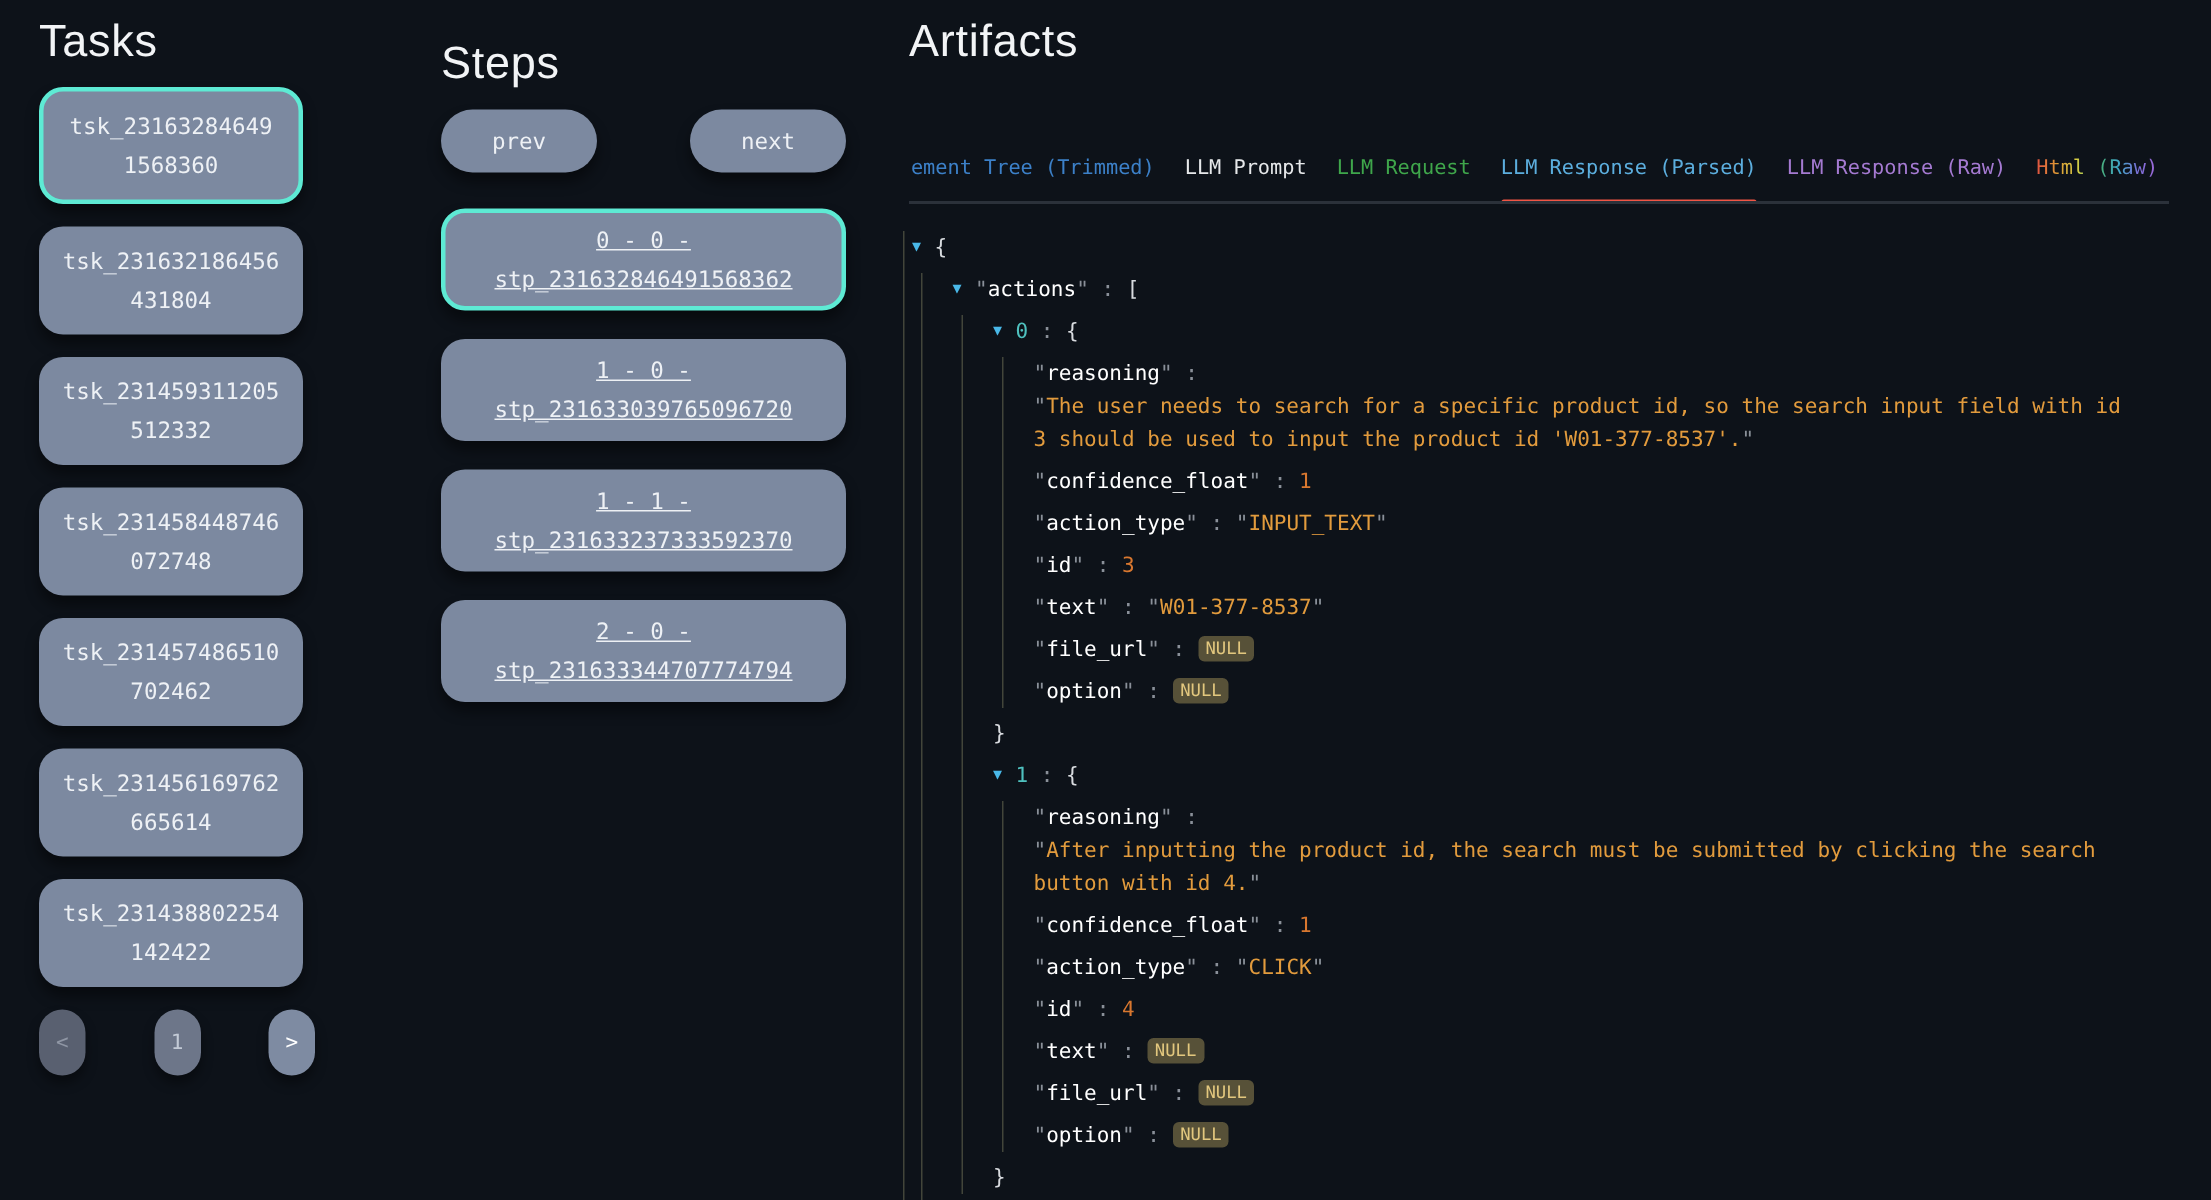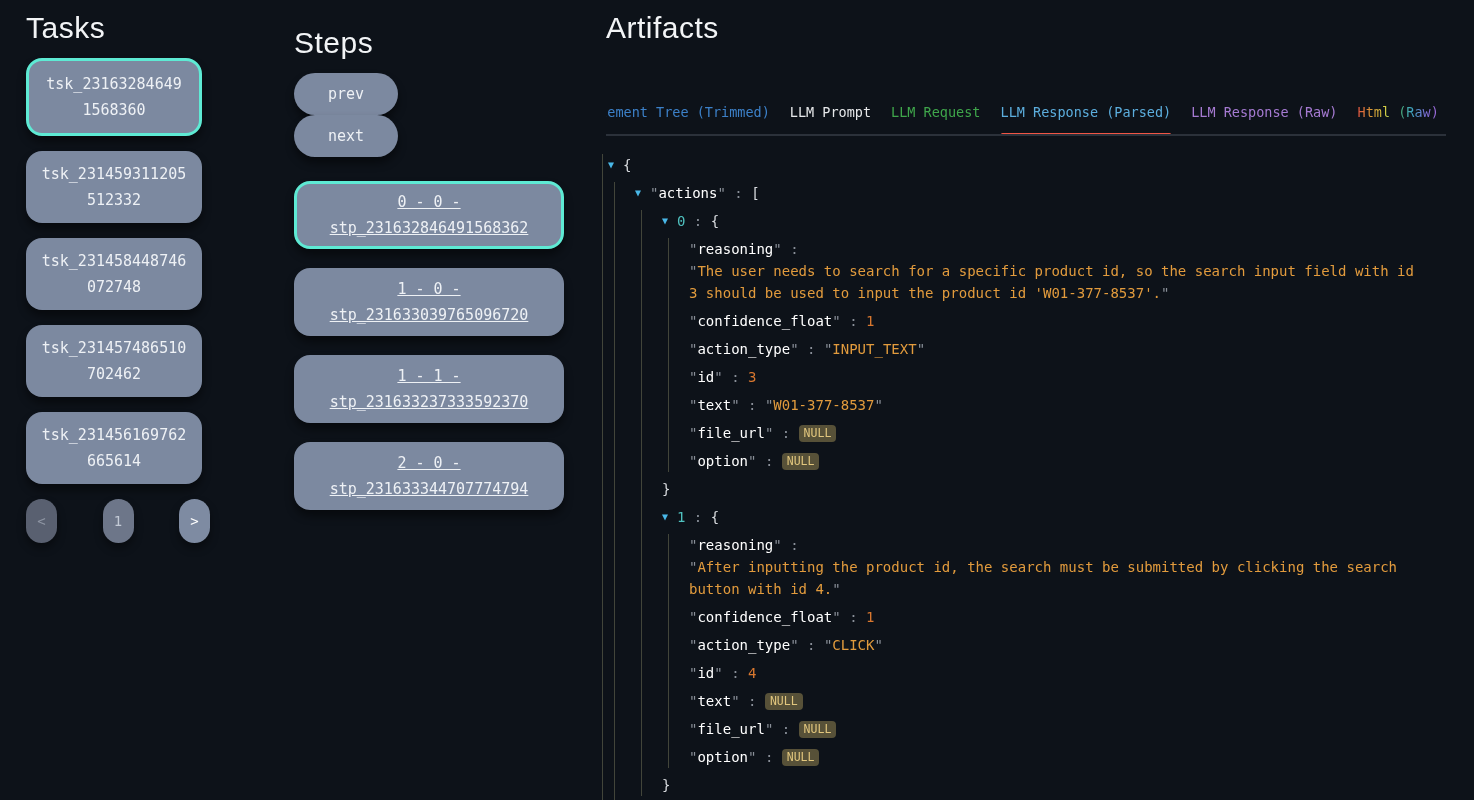--- a/index.html
+++ b/index.html
@@ -27,21 +27,21 @@
     background:#7c89a0; color:#eef1f5;
     border:none; border-radius:16px;
     font-family:"DejaVu Sans Mono", monospace;
     font-size:15px; line-height:26px;
     text-align:center; cursor:pointer;
     box-shadow:0 6px 9px rgba(0,0,0,0.45);
   }
   .task-btn { min-height:72px; margin-bottom:15px; padding:10px 15px; word-break:break-all; }
   .task-btn.selected, .step-btn.selected { border:3px solid #5eead4; }
   .step-btn { min-height:68px; margin-bottom:19px; padding:4px 24px;text-decoration:underline; }
-  .nav-row { display:flex; justify-content:space-between; margin-bottom:24px;flex-direction:column; }
+  .nav-row { display:flex; justify-content:space-between; margin-bottom:24px; }
   .nav-btn {
     width:104px; height:42px; border:none; border-radius:21px;
     background:#7c89a0; color:#eef1f5; font-family:"DejaVu Sans Mono",monospace;
     font-size:15px; cursor:pointer; box-shadow:0 6px 9px rgba(0,0,0,0.45);
   }
   
   .pagination { display:flex; justify-content:space-between; width:184px; margin-top:8px; }
   .page-pill {
     width:31px; height:44px; border:none; border-radius:16px;
     font-family:"DejaVu Sans Mono",monospace; font-size:14px; cursor:pointer;
@@ -93,24 +93,26 @@
     border-radius:4px; vertical-align:1px;
   }
 </style>
 </head>
 <body>
 
 <div class="tasks-col">
   <div class="col-title">Tasks</div>
   <div id="tasks-list">
       <button class="task-btn slate-btn selected">tsk_231632846491568360</button>
+      <button class="task-btn slate-btn">tsk_231632186456431804</button>
       <button class="task-btn slate-btn">tsk_231459311205512332</button>
       <button class="task-btn slate-btn">tsk_231458448746072748</button>
       <button class="task-btn slate-btn">tsk_231457486510702462</button>
       <button class="task-btn slate-btn">tsk_231456169762665614</button>
+      <button class="task-btn slate-btn">tsk_231438802254142422</button>
     </div>
   <div class="pagination">
     <button class="page-pill prev">&lt;</button>
     <button class="page-pill page">1</button>
     <button class="page-pill next">&gt;</button>
   </div>
 </div>
 
 <div class="steps-col">
   <div class="col-title">Steps</div>

